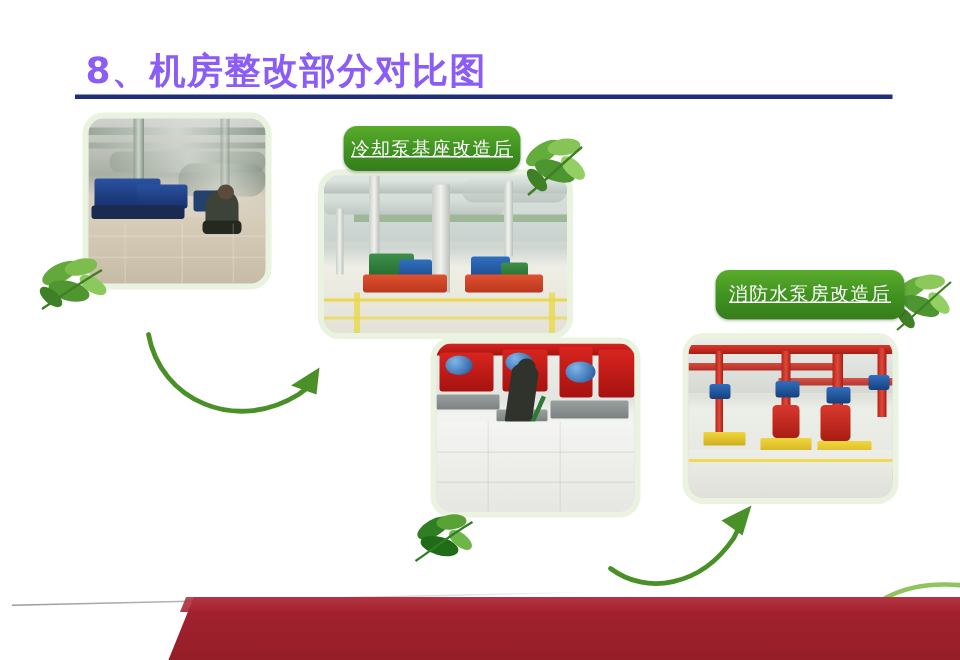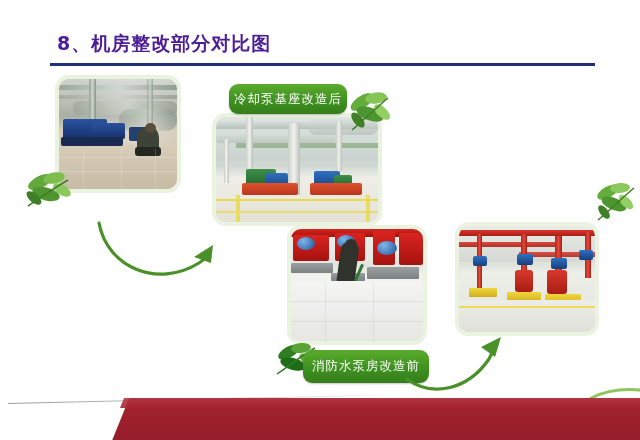--- a/index.html
+++ b/index.html
@@ -7,21 +7,21 @@
     width:640px;height:440px;
     background:#ffffff;
     font-family:"DejaVu Sans","Liberation Sans",sans-serif;
     overflow:hidden;position:relative;
   }
   .slide{position:absolute;inset:0;background:#fff;}
 
   
   .title{
     position:absolute;left:57px;top:31px;
-    font-size:19px;font-weight:bold;color:#4c1d95;
+    font-size:24px;font-weight:bold;color:#8b5cf6;
     letter-spacing:1px;white-space:nowrap;
   }
   .title-rule{
     position:absolute;left:50px;top:63px;width:545px;height:3px;
     background:#1f2f7a;
   }
 
   
   .photo{
     position:absolute;border-radius:10px;
@@ -83,20 +83,21 @@
     background:linear-gradient(#e9ece7,#d6d9d3);}
 
   
   .label{
     position:absolute;
     background:linear-gradient(180deg,#5aab2c 0%, #3f9120 55%, #357d1b 100%);
     color:#ffffff;border-radius:9px;
     font-size:12.5px;letter-spacing:1px;white-space:nowrap;
     display:flex;align-items:center;justify-content:center;
     box-shadow:0 1px 2px rgba(0,0,0,.22);
+    text-decoration:underline;
   }
   #label-before-cooling{left:68px;top:185px;width:118px;height:34px;}
   #label-after-cooling{left:229px;top:84px;width:118px;height:30px;}
   #label-after-fire{left:477px;top:180px;width:126px;height:33px;}
   #label-before-fire{left:303px;top:350px;width:126px;height:33px;}
 
   
   .leaf-deco{position:absolute;pointer-events:none;}
 
   
@@ -257,21 +258,20 @@
   <svg class="leaf-deco" style="left:271px;top:340px;" width="50" height="44" viewBox="0 0 50 44">
     <g>
       <ellipse cx="18" cy="12" rx="12" ry="5.5" transform="rotate(-30 18 12)" fill="#2f7f22"></ellipse>
       <ellipse cx="30" cy="8" rx="10" ry="5" transform="rotate(-6 30 8)" fill="#59a336"></ellipse>
       <ellipse cx="22" cy="24" rx="13" ry="6" transform="rotate(16 22 24)" fill="#1f6b18"></ellipse>
       <ellipse cx="36" cy="20" rx="9" ry="4.5" transform="rotate(38 36 20)" fill="#6fb648"></ellipse>
       <path d="M6 34 C18 26 30 16 44 8" stroke="#2f7f22" stroke-width="1.5" fill="none"></path>
     </g>
   </svg>
 
-  <div class="label" id="label-before-fire">消防水泵房改造前</div>
 
   <div class="photo" id="photo-after-fire">
     <div class="photo-inner">
       <div class="pr-ceil"></div>
       <div class="pr-pipe" style="left:0;top:4px;width:136px;height:6px;"></div>
       <div class="pr-pipe" style="left:0;top:16px;width:100px;height:5px;opacity:.9;"></div>
       <div class="pr-pipe" style="left:60px;top:26px;width:76px;height:5px;opacity:.85;"></div>
       <div class="pr-vert" style="left:18px;top:8px;width:5px;height:54px;"></div>
       <div class="pr-vert" style="left:62px;top:8px;width:6px;height:58px;"></div>
       <div class="pr-vert" style="left:96px;top:10px;width:7px;height:56px;"></div>
@@ -295,20 +295,21 @@
     <g>
       <ellipse cx="18" cy="14" rx="12" ry="5.5" transform="rotate(-30 18 14)" fill="#64ad3c"></ellipse>
       <ellipse cx="30" cy="10" rx="10" ry="5" transform="rotate(-4 30 10)" fill="#8cc95c"></ellipse>
       <ellipse cx="24" cy="26" rx="13" ry="6" transform="rotate(22 24 26)" fill="#4d9530"></ellipse>
       <ellipse cx="36" cy="24" rx="9" ry="4.5" transform="rotate(46 36 24)" fill="#93cf63"></ellipse>
       <ellipse cx="14" cy="34" rx="8" ry="4" transform="rotate(52 14 34)" fill="#3f7f25"></ellipse>
       <path d="M8 42 C20 32 32 20 44 10" stroke="#3f7f25" stroke-width="1.5" fill="none"></path>
     </g>
   </svg>
 
+  <div class="label" id="label-after-fire">消防水泵房改造后</div>
 
   <svg class="arrow-svg" id="arrow-fire" width="130" height="80" viewBox="0 0 130 80">
     <path d="M2 44 C26 62 62 56 84 24 L90 12" fill="none" stroke="#4a9028" stroke-width="3.2" stroke-linecap="round"></path>
     <path d="M96 2 L90 22 L76 12 Z" fill="#4a9028"></path>
   </svg>
 
   <svg class="leaf-deco" style="left:560px;top:385px;" width="90" height="60" viewBox="0 0 90 60">
     <path d="M2 56 C8 14 46 0 88 6" fill="none" stroke="#7dba3f" stroke-width="3" opacity=".85"></path>
   </svg>
 

